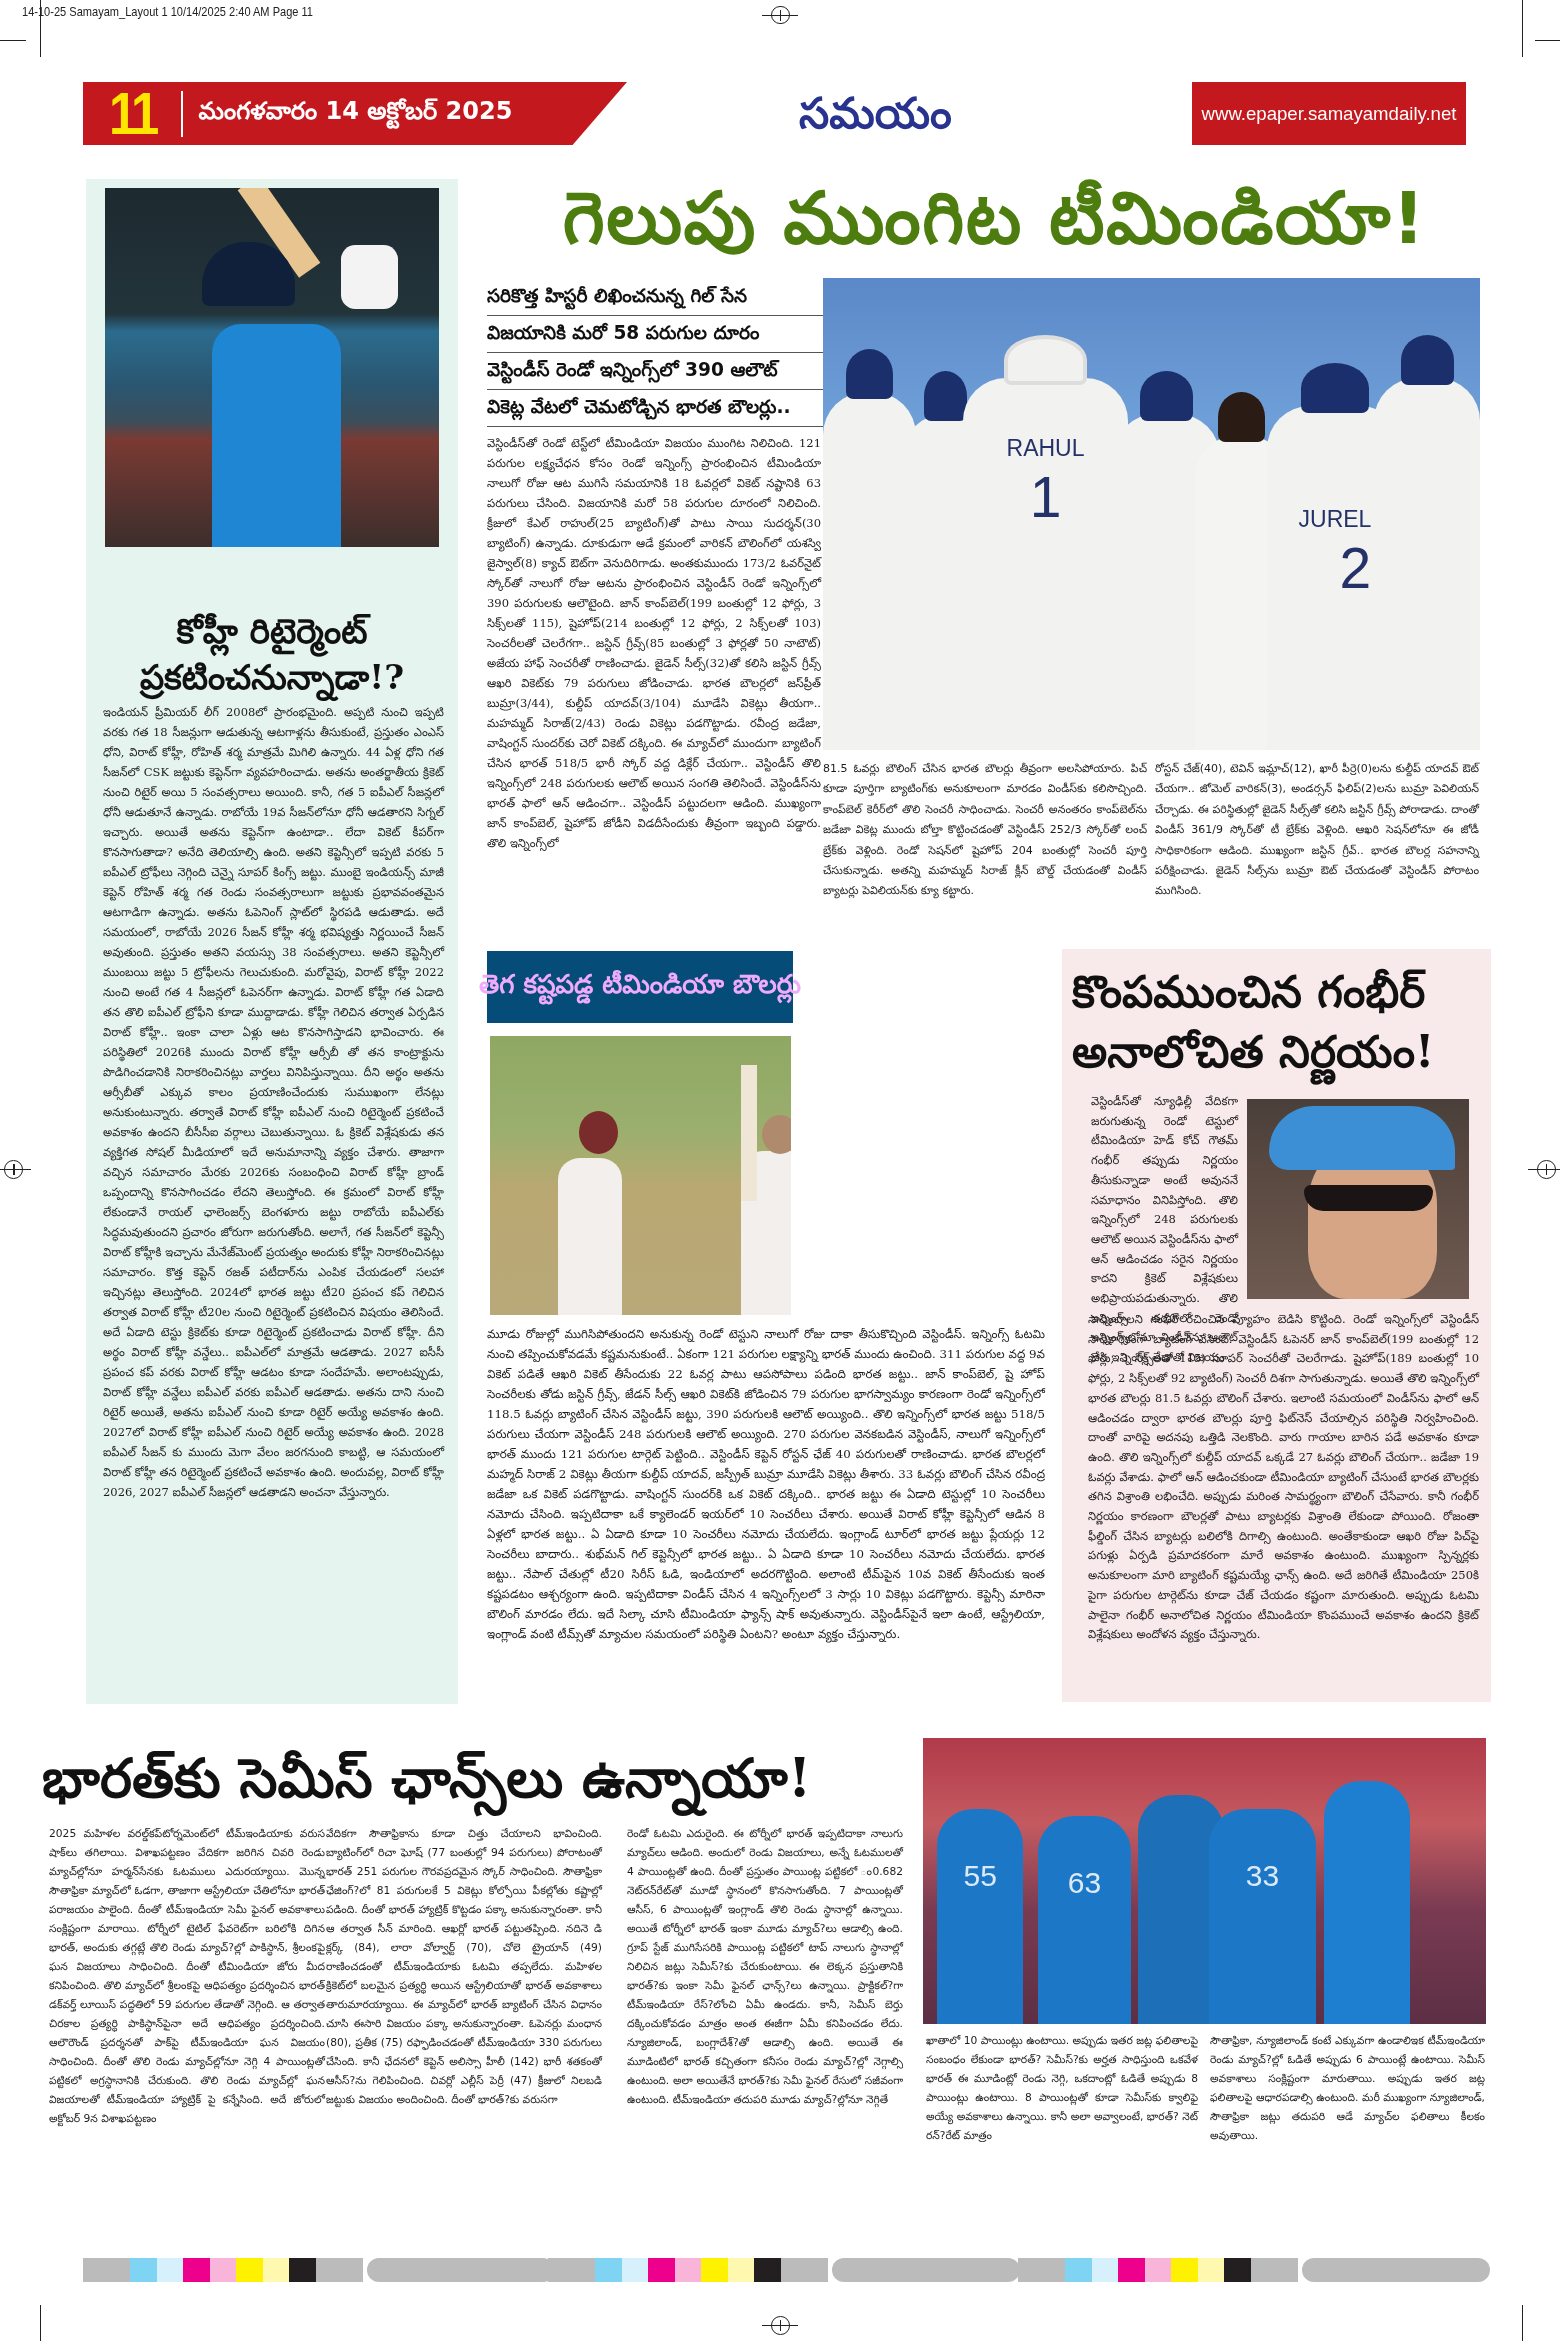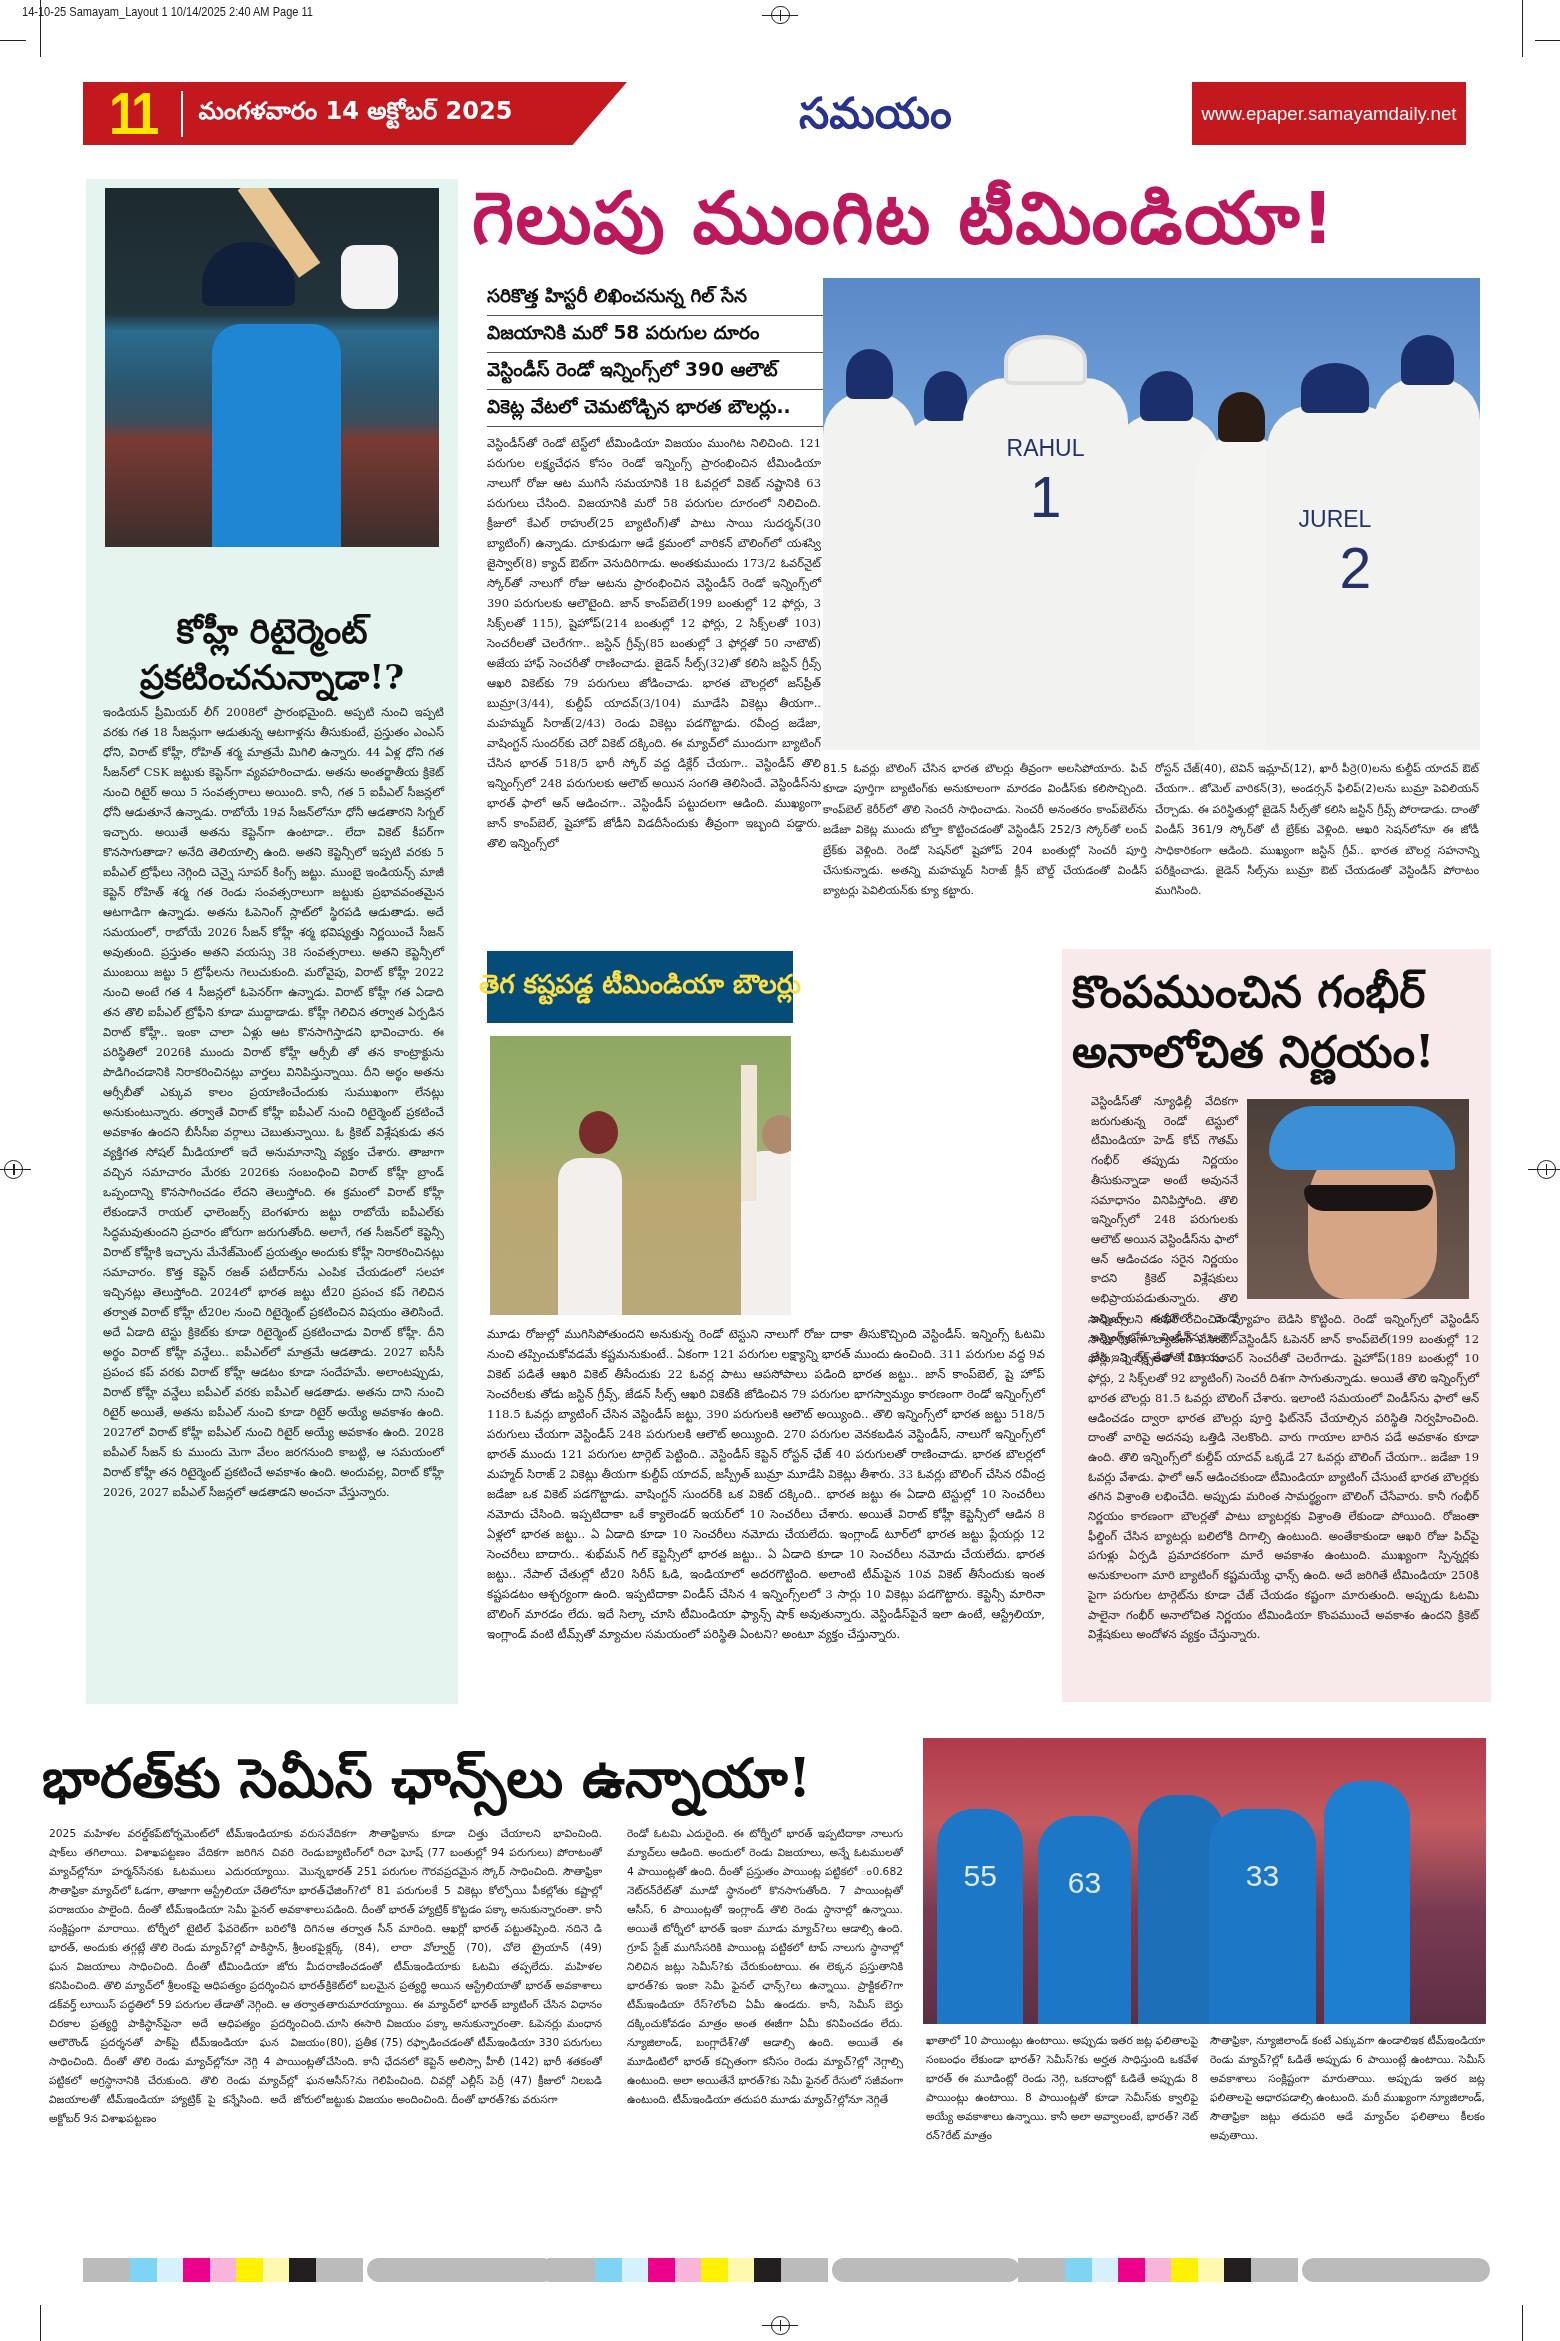--- a/index.html
+++ b/index.html
@@ -33,39 +33,39 @@
   .kohli-photo .body { position: absolute; left: 107px; top: 136px; width: 129px; height: 229px; background: #1f86d4; border-radius: 29px 29px 0 0; }
   .kohli-photo .helmet { position: absolute; left: 97px; top: 54px; width: 93px; height: 64px; background: #10203b; border-radius: 43px 43px 7.2px 7.2px; }
   .kohli-photo .bat { position: absolute; left: 161px; top: -14.3px; width: 26px; height: 107px; background: #e8c590; transform: rotate(-35deg); }
   .kohli-photo .glove { position: absolute; left: 236px; top: 57px; width: 57px; height: 64px; background: #f3f3f3; border-radius: 14.3px; }
 
   .kohli-headline { position: absolute; left: 0; top: 429px; width: 372px; text-align: center; font-family: "DejaVu Serif", serif; font-weight: bold; font-size: 34px; line-height: 46px; color: #111; }
   .body-text { font-family: "DejaVu Serif", serif; font-size: 12.5px; line-height: 20.6px; text-align: justify; color: #1b1b1b; }
   .kohli-body { position: absolute; left: 17px; top: 523px; width: 341px; }
 
   
-  .main-headline { position: absolute; left: 472px; top: 172px; width: 1045px; font-size: 72px; font-weight: bold; color: #be185d; letter-spacing: 1.4px; line-height: 93px; transform: scaleX(1.0); white-space: nowrap; }
+  .main-headline { position: absolute; left: 472px; top: 172px; width: 1045px; font-size: 72px; font-weight: bold; color: #4d7c0f; letter-spacing: 1.4px; line-height: 93px; transform: scaleX(1.0); white-space: nowrap; text-align: center; }
 
   .deck { position: absolute; left: 487px; top: 279px; width: 336px; }
   .deck-line { font-size: 18.6px; font-weight: bold; border-bottom: 0.7px solid #555; padding: 5.7px 0 4.3px; color: #111; white-space: nowrap; }
 
   .lead-col1 { position: absolute; left: 487px; top: 433px; width: 334px; }
   .team-photo { left: 823px; top: 278px; width: 657px; height: 472px;
      background: linear-gradient(180deg, #5a88c8 0%, #6f9fd8 30%, #4d87c6 70%, #3b6fa8 100%); }
   .player { position: absolute; bottom: 0; background: #f2f2f0; border-radius: 43px 43px 0 0; }
   .player .cap { position: absolute; top: -43px; left: 25%; width: 50%; height: 50px; background: #1a2f6b; border-radius: 50% 50% 7.2px 7.2px; }
   .player .jersey-name { position: absolute; top: 57px; width: 100%; text-align: center; color: #25326a; font-family: "Liberation Sans", sans-serif; font-size: 23px; }
   .player .jersey-num { position: absolute; top: 86px; width: 100%; text-align: center; color: #25326a; font-family: "Liberation Sans", sans-serif; font-size: 57px; }
 
   .lead-col2 { position: absolute; left: 823px; top: 759px; width: 324px; }
   .lead-col3 { position: absolute; left: 1155px; top: 759px; width: 324px; }
   .lead-col2 .body-text, .lead-col3 .body-text { font-family: "DejaVu Sans", sans-serif; font-size: 11px; line-height: 20.4px; }
 
   
-  .bowlers-banner { position: absolute; left: 487px; top: 951px; width: 306px; height: 72px; background: #054d78; color: #fde047; font-size: 26px; font-weight: bold; display: flex; align-items: center; justify-content: center; white-space: nowrap; }
+  .bowlers-banner { position: absolute; left: 487px; top: 951px; width: 306px; height: 72px; background: #054d78; color: #f0abfc; font-size: 26px; font-weight: bold; display: flex; align-items: center; justify-content: center; white-space: nowrap; }
   .wi-photo { left: 490px; top: 1036px; width: 301px; height: 279px;
      background: linear-gradient(180deg, #8ea863 0%, #9caf6e 35%, #b9a871 55%, #b9a97a 100%); }
   .wi-player { position: absolute; background: #f2efec; border-radius: 21.5px 21.5px 0 0; }
   .wi-helmet { position: absolute; background: #7a2b2b; border-radius: 50%; }
   .bowlers-body { position: absolute; left: 487px; top: 1324px; width: 558px; }
   .bowlers-body .body-text { font-size: 11.8px; line-height: 20px; }
 
   
   .gambhir-box { position: absolute; left: 1062px; top: 949px; width: 429px; height: 753px; background: #f8e9ea; }
   .gambhir-headline { position: absolute; left: 10px; top: 13px; width: 415px; font-family: "DejaVu Serif", serif; font-size: 44px; font-weight: bold; line-height: 60px; color: #111; }

